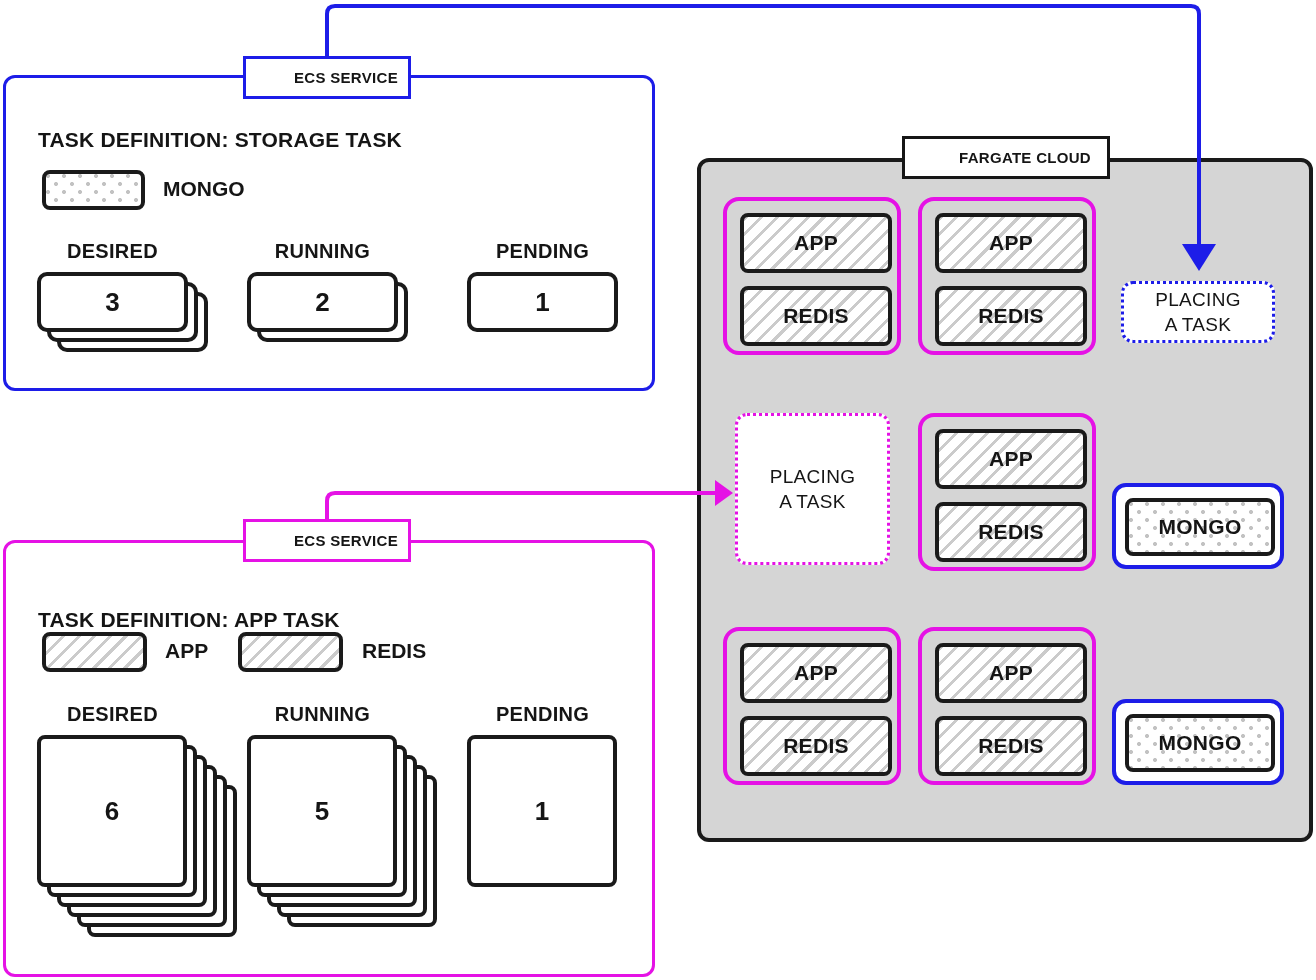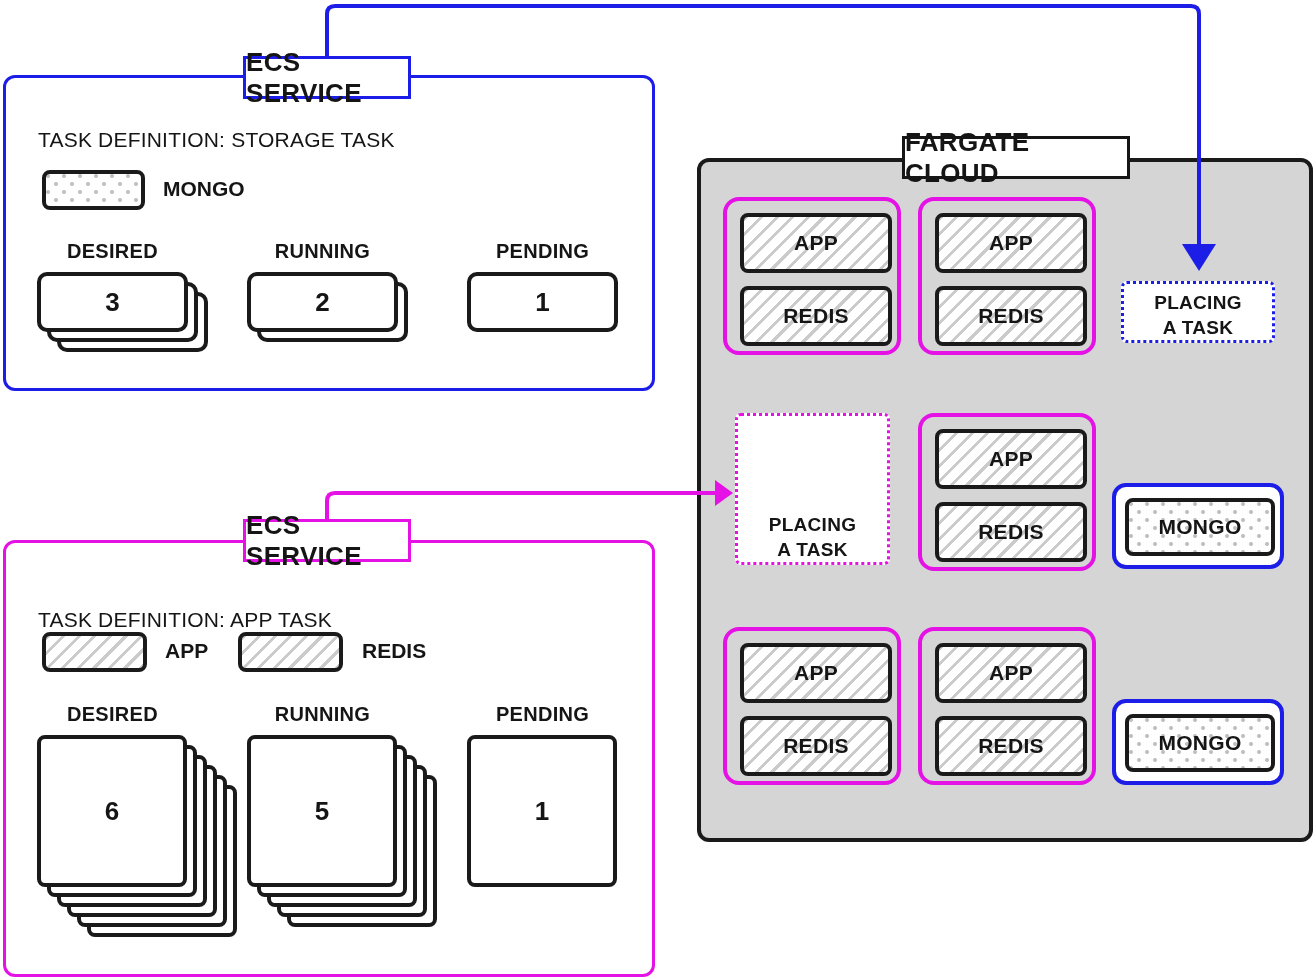--- a/index.html
+++ b/index.html
@@ -5,44 +5,44 @@
   html,body{margin:0;padding:0;background:#ffffff;}
   body{width:1316px;height:980px;position:relative;overflow:hidden;
        font-family:"Liberation Sans","DejaVu Sans",sans-serif;color:#151515;}
   .abs{position:absolute;box-sizing:border-box;}
   
   .panel{border-radius:12px;background:#ffffff;}
   .panel.blue{border:3px solid var(--blue);}
   .panel.magenta{border:3px solid var(--magenta);}
   
   .tag{background:#ffffff;display:flex;align-items:center;justify-content:center;
-       font-weight:700;font-size:26px;letter-spacing:.3px;z-index:20;}
+       font-weight:700;font-size:15px;letter-spacing:.3px;z-index:20;padding-left:38px;}
   .tag.blue{border:3px solid var(--blue);}
   .tag.magenta{border:3px solid var(--magenta);}
   .tag.black{border:3px solid #161616;}
   
-  .heading{font-weight:400;font-size:21px;letter-spacing:.2px;white-space:nowrap;}
+  .heading{font-weight:700;font-size:21px;letter-spacing:.2px;white-space:nowrap;}
   .swatch-label{font-weight:700;font-size:21px;}
   .colhead{font-weight:700;font-size:20px;text-align:center;letter-spacing:.3px;}
   
   .hatch{background-color:#ffffff;
          background-image:repeating-linear-gradient(135deg,#cbcbcb 0 3px,transparent 3px 11px);}
   .dots{background-color:#ffffff;
         background-image:radial-gradient(#c2c2c2 1.7px,transparent 2.3px),
                          radial-gradient(#c2c2c2 1.7px,transparent 2.3px);
         background-size:16px 16px;background-position:2px 2px,10px 10px;}
   
   .cbox{border:4px solid #1a1a1a;border-radius:8px;display:flex;align-items:center;
         justify-content:center;font-weight:700;font-size:21px;letter-spacing:.3px;}
   
   .fargate{background:#d5d5d5;border:4px solid #1a1a1a;border-radius:12px;}
   .group{border:4px solid var(--magenta);border-radius:16px;}
   .mongo-outer{border:4px solid var(--blue);border-radius:14px;background:#ffffff;}
-  .placing{border-radius:6px;background:#ffffff;display:flex;flex-direction:column;
-           align-items:center;justify-content:flex-end;font-weight:700;font-size:19px;
+  .placing{border-radius:12px;background:#ffffff;display:flex;flex-direction:column;
+           align-items:center;justify-content:center;font-weight:400;font-size:19px;
            line-height:25px;letter-spacing:.3px;text-align:center;}
   .placing.blue{border:3px dotted var(--blue);}
   .placing.magenta{border:3px dotted var(--magenta);}
   
   .stack{position:absolute;}
   .card{position:absolute;box-sizing:border-box;background:#ffffff;border:4px solid #1a1a1a;
         border-radius:10px;display:flex;align-items:center;justify-content:center;
         font-weight:700;font-size:26px;}
   .stack-sm .card{width:151px;height:60px;}
   .stack-lg .card{width:150px;height:152px;border-radius:8px;}
@@ -148,21 +148,21 @@
   <div class="abs cbox hatch" style="left:13px;top:85px;width:152px;height:60px;">REDIS</div>
 </div>
 <div class="abs group" style="left:918px;top:627px;width:178px;height:158px;">
   <div class="abs cbox hatch" style="left:13px;top:12px;width:152px;height:60px;">APP</div>
   <div class="abs cbox hatch" style="left:13px;top:85px;width:152px;height:60px;">REDIS</div>
 </div>
 <div class="abs mongo-outer" style="left:1112px;top:699px;width:172px;height:86px;">
   <div class="abs cbox dots" style="left:9px;top:11px;width:150px;height:58px;">MONGO</div>
 </div>
 
-<div class="abs tag black" style="left:902px;top:136px;width:228px;height:43px;">
+<div class="abs tag black" style="left:902px;top:136px;width:208px;height:43px;">
   <span>FARGATE CLOUD</span>
 </div>
 
 <svg id="arrows" width="1316" height="980" viewBox="0 0 1316 980">
   <path d="M327 57 L327 14 Q327 6 335 6 L1191 6 Q1199 6 1199 14 L1199 247" fill="none" stroke="#1d1de8" stroke-width="4"></path>
   <polygon points="1182,244 1216,244 1199,271" fill="#1d1de8"></polygon>
   <path d="M327 519 L327 501 Q327 493 335 493 L716 493" fill="none" stroke="#e512e5" stroke-width="4"></path>
   <polygon points="715,480 715,506 733,493" fill="#e512e5"></polygon>
 </svg>
 

